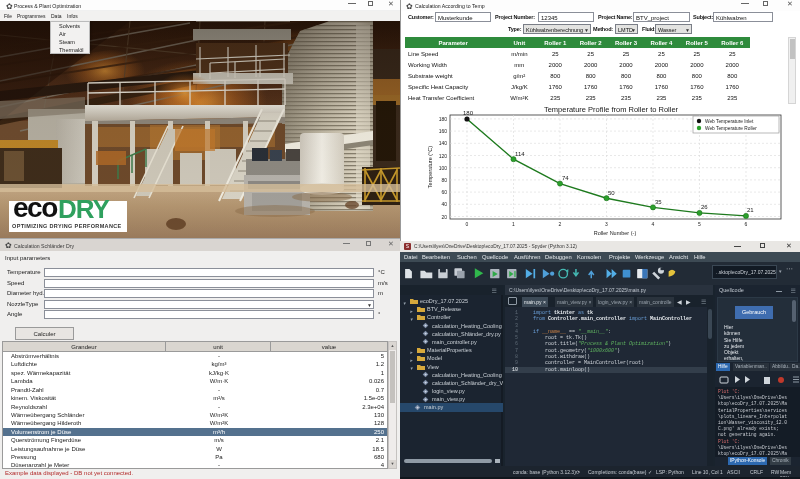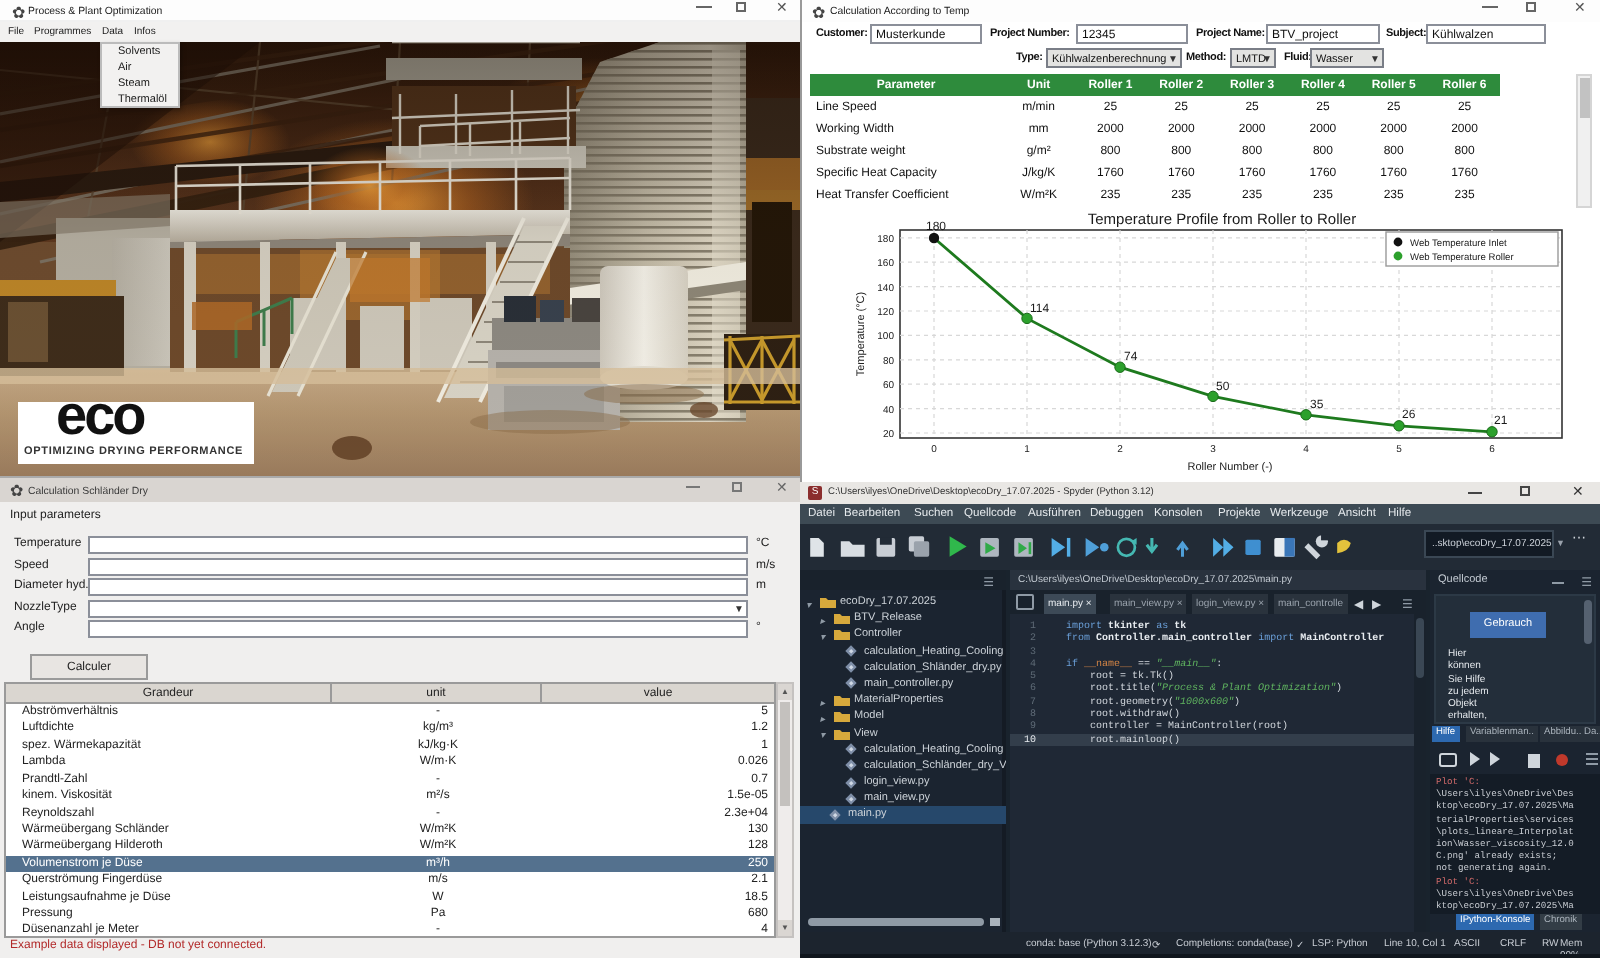--- a/index.html
+++ b/index.html
@@ -256,21 +256,22 @@
     <ellipse cx="322" cy="176" rx="30" ry="5" fill="#8a6b48" opacity="0.5"></ellipse>
     <ellipse cx="275" cy="190" rx="40" ry="6" fill="#8a6b48" opacity="0.45"></ellipse>
     <polygon points="0,0 130,0 0,100" fill="#1d0e06" opacity="0.5"></polygon>
     <rect x="0" y="0" width="400" height="219" fill="url(#shade)"></rect>
 
     <polygon points="0,80 85,76 85,92 0,98" fill="#7d7162" opacity="0.65"></polygon>
   </svg>
   </div>
 
   <div class="abs" style="left:9px;top:201px;width:118px;height:31px;background:#fff;">
-    <span class="abs" style="left:19px;top:-9px;font-size:28px;font-weight:bold;color:#111;letter-spacing:-1.5px;">eco</span>
+    <span class="abs" style="left:4px;top:-9px;font-size:28px;font-weight:bold;color:#111;letter-spacing:-1.5px;">eco</span>
+    <span class="abs" style="left:49px;top:-7px;font-size:26px;font-weight:bold;color:#2fa05e;letter-spacing:-1px;">DRY</span>
     <span class="abs" style="left:3px;top:22px;font-size:5.5px;font-weight:bold;color:#333;letter-spacing:0.35px;white-space:nowrap;">OPTIMIZING DRYING PERFORMANCE</span>
   </div>
 
   <div class="abs" style="left:50px;top:21px;width:40px;height:33px;background:#f2f1f0;border:1px solid #bbb;box-shadow:1px 1px 2px rgba(0,0,0,0.25);">
     <div style="font-size:5.5px;color:#1a1a1a;height:8px;line-height:9px;padding-left:8px;white-space:nowrap;">Solvents</div>
     <div style="font-size:5.5px;color:#1a1a1a;height:8px;line-height:9px;padding-left:8px;white-space:nowrap;">Air</div>
     <div style="font-size:5.5px;color:#1a1a1a;height:8px;line-height:9px;padding-left:8px;white-space:nowrap;">Steam</div>
     <div style="font-size:5.5px;color:#1a1a1a;height:8px;line-height:9px;padding-left:8px;white-space:nowrap;">Thermalöl</div>
   </div>
 </div>

